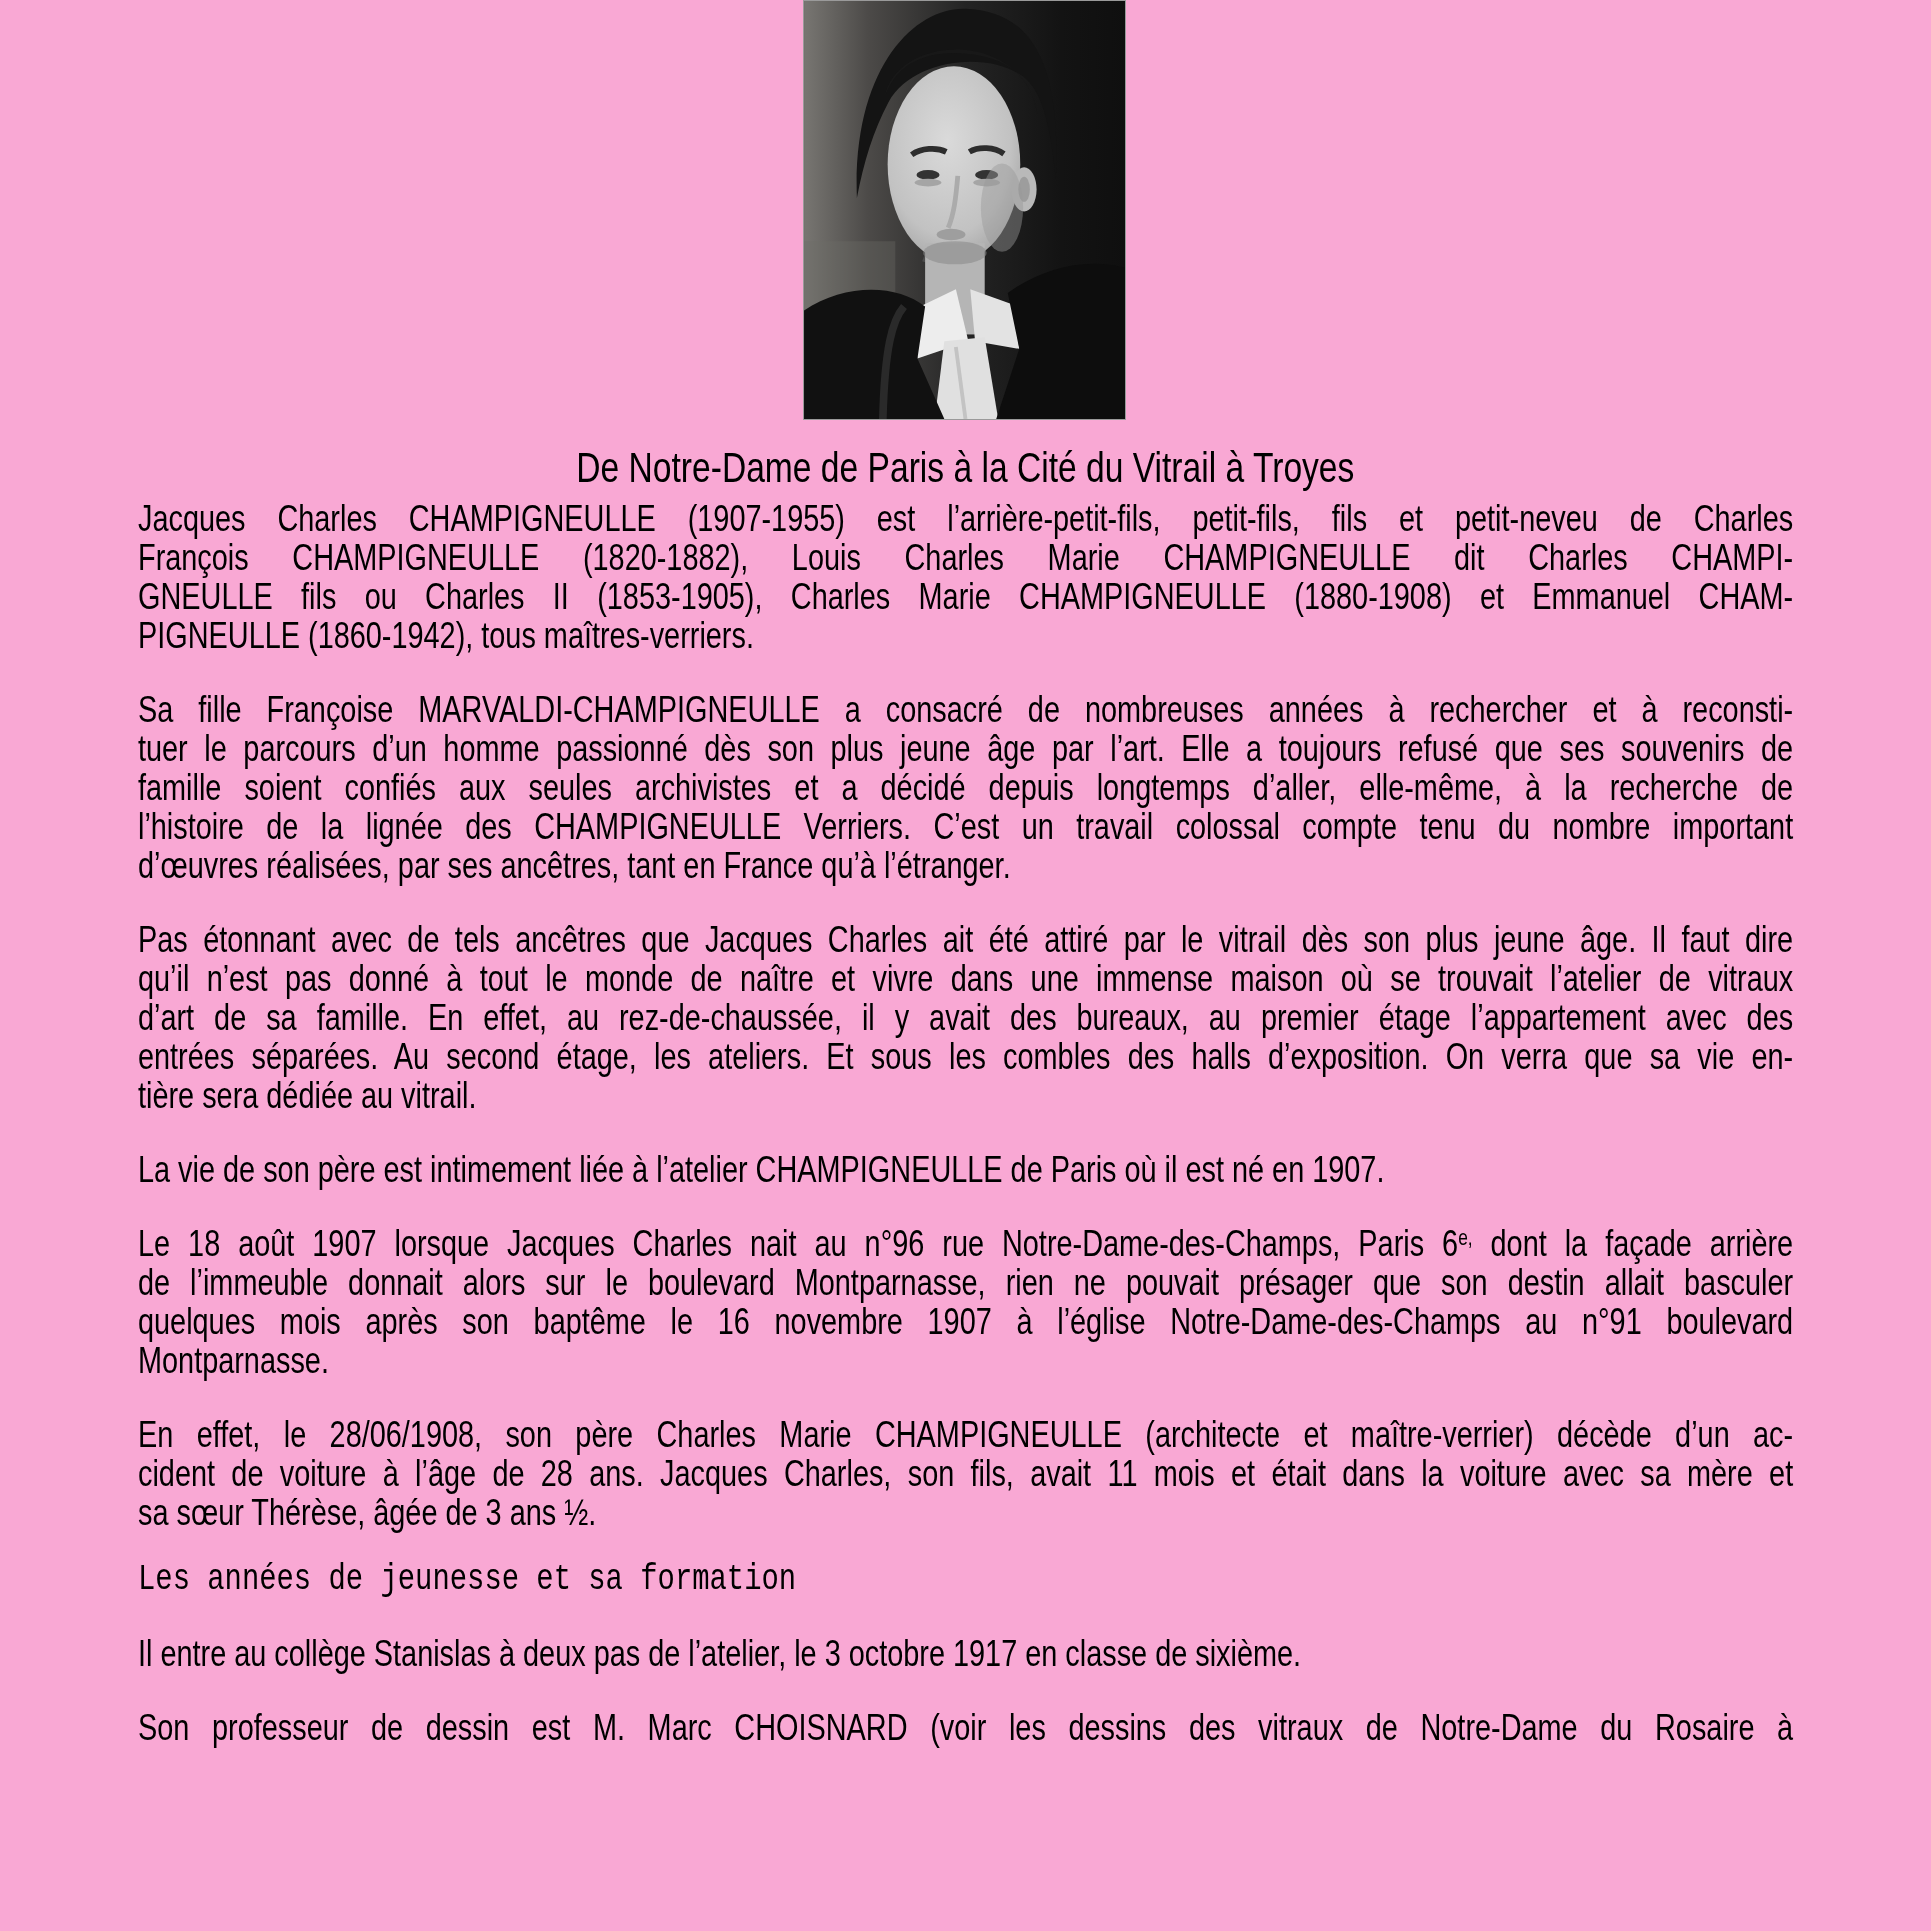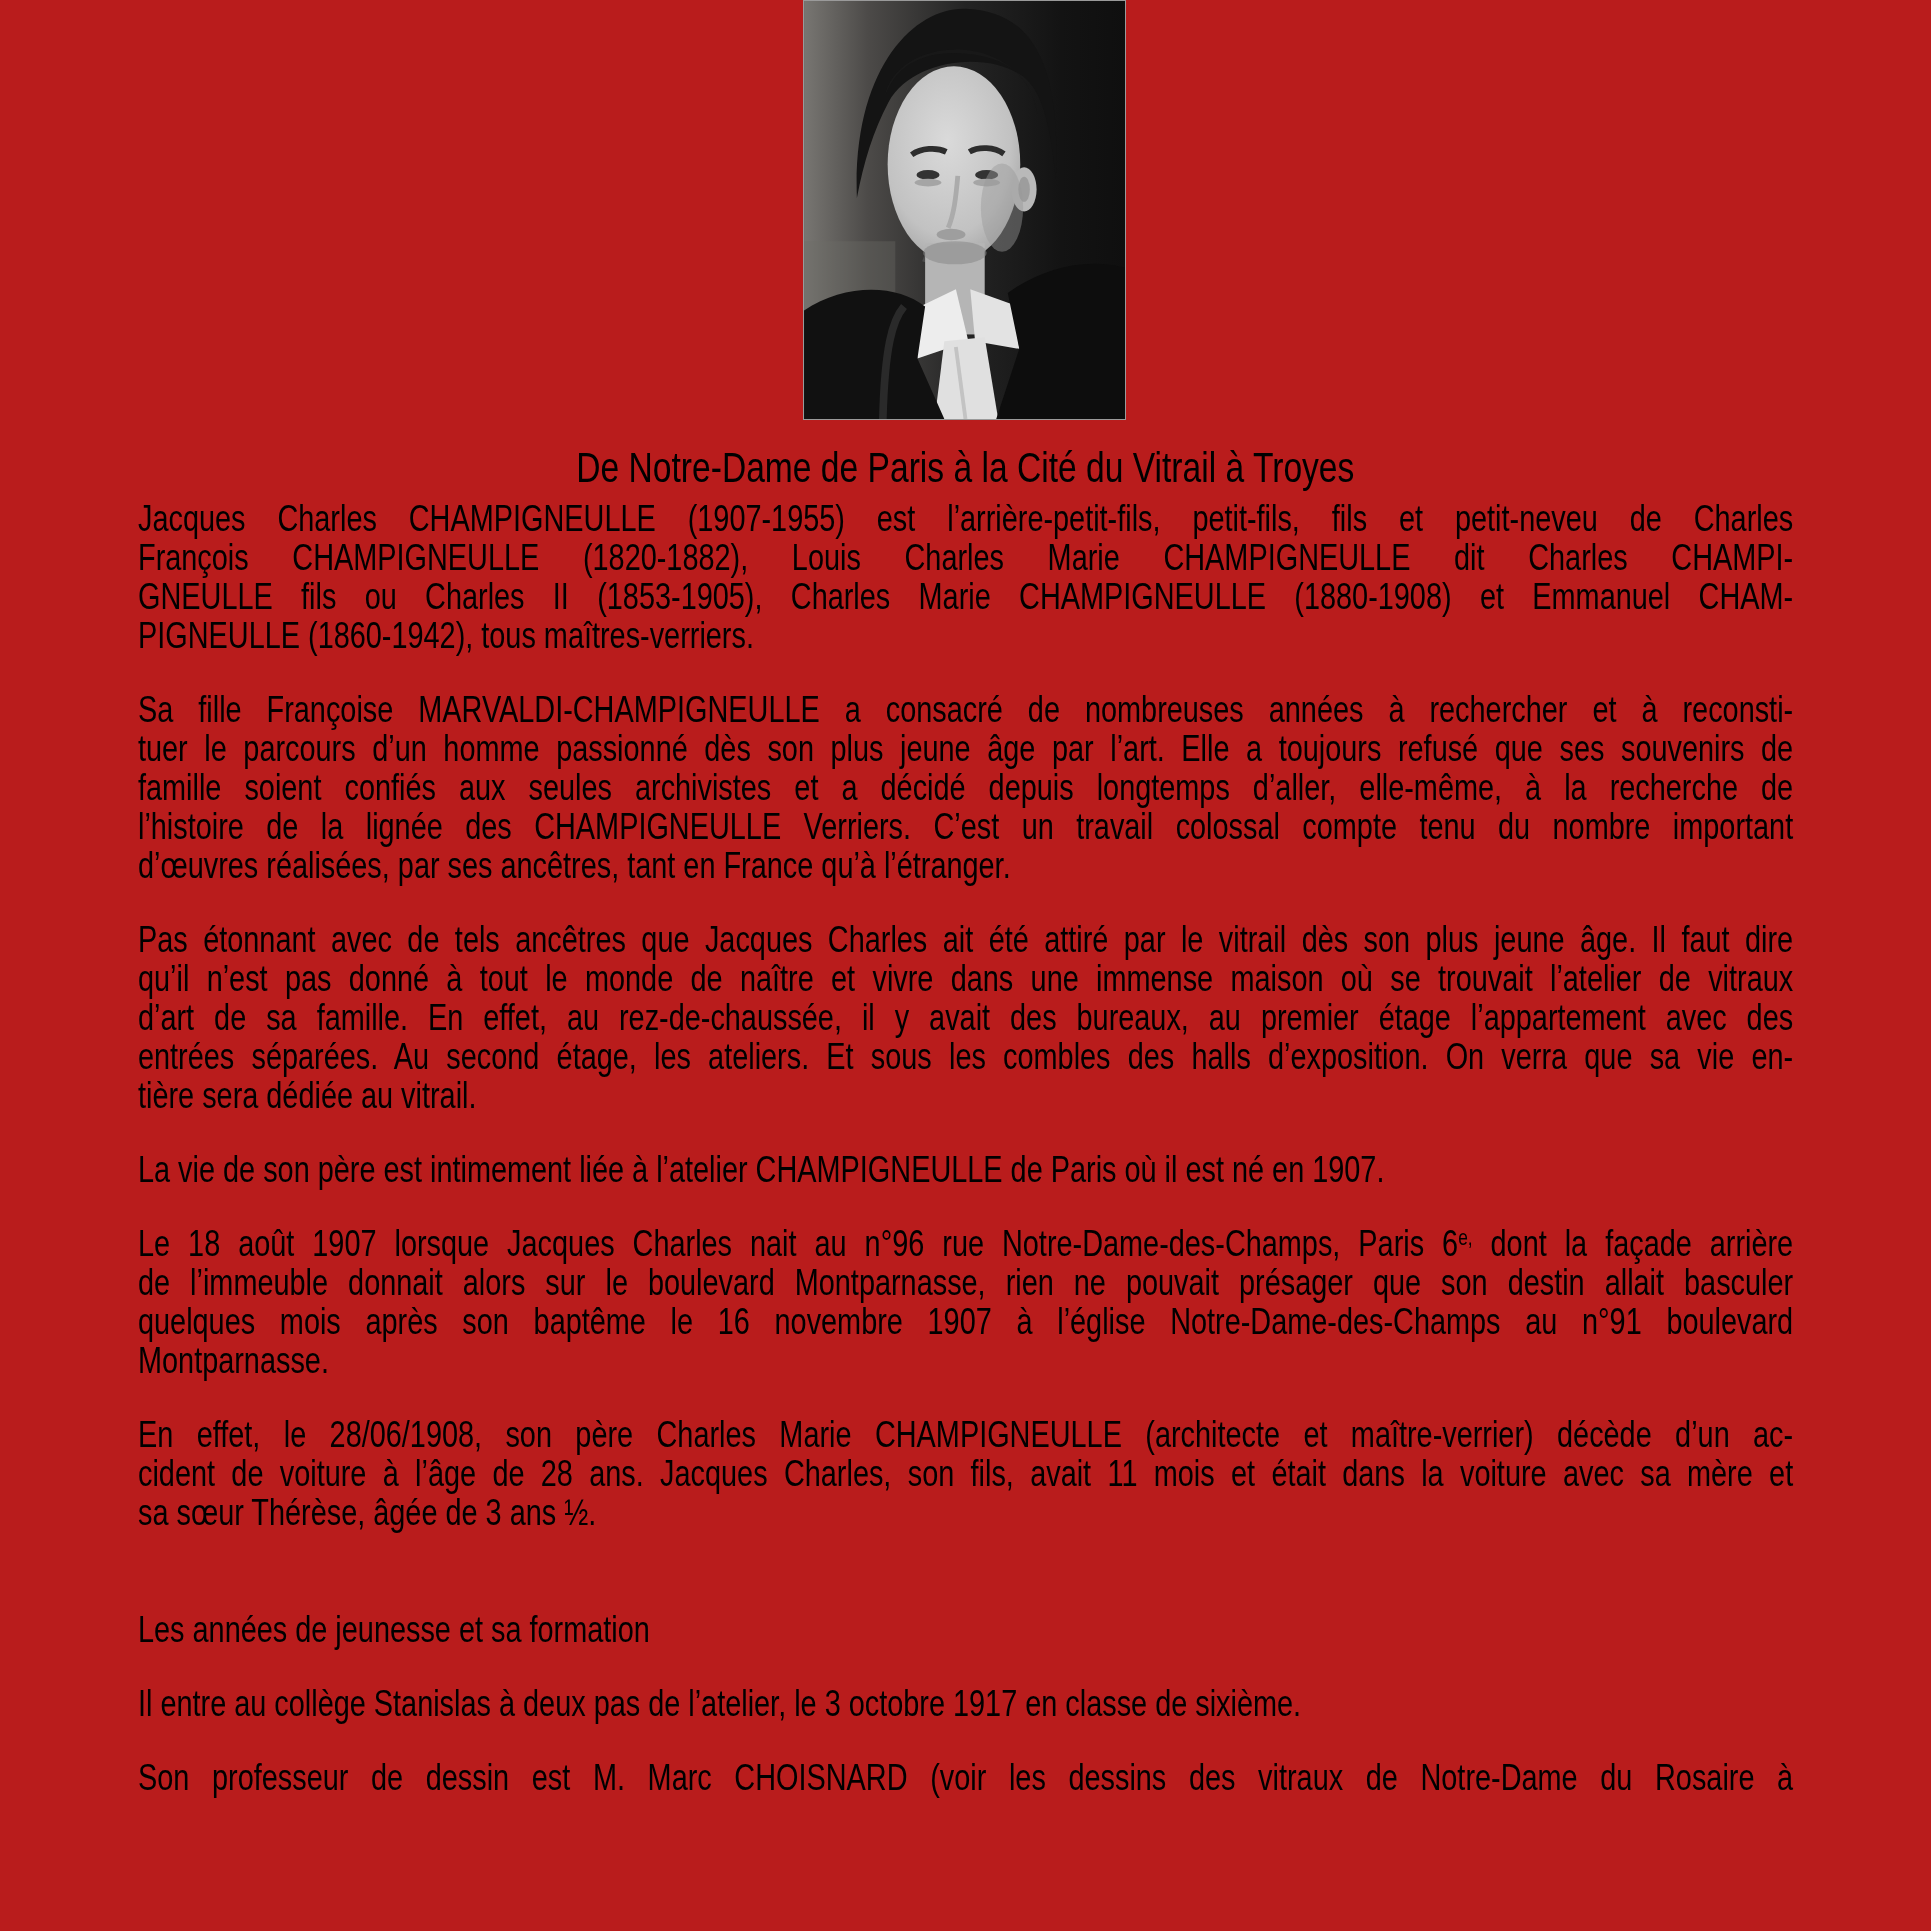--- a/index.html
+++ b/index.html
@@ -1,35 +1,35 @@
 <!DOCTYPE html>
 <html><head>
 <meta charset="utf-8">
 <title>Document</title>
 <style>
   html,body { margin:0; padding:0; background:#ffffff; }
   .page {
-    position:relative; width:1931px; height:1931px; background:#b91c1c;
+    position:relative; width:1931px; height:1931px; background:#f9a8d4;
     overflow:hidden; color:#000;
     font-family:"Liberation Sans", sans-serif;
   }
   .photo {
     position:absolute; left:803px; top:0; width:323px; height:420px;
     border:1px solid #9a9a9a; box-sizing:border-box; overflow:hidden; background:#222;
   }
   .photo svg { display:block; }
   .title-block {
     position:absolute; left:138px; top:445px; width:1655px;
     height:46px; line-height:46px; font-size:42px; text-align:center; white-space:nowrap;
   }
   .title-inner { display:inline-block; transform:scaleX(0.8); transform-origin:center; }
   .body-block { position:absolute; left:138px; top:499px; width:1655px; }
   .body-block > .paragraph { margin-top:35px; }
   .body-block > .paragraph:first-child { margin-top:0; }
-  .body-block > .heading { margin-top:78px; }
+  .body-block > .heading { margin-top:28px;font-family:Liberation Mono, monospace; }
   .line {
     height:39px; line-height:39px; font-size:37px;
     width:2122px; transform:scaleX(0.78); transform-origin:0 50%;
     white-space:nowrap;
   }
   .line.j { text-align:justify; text-align-last:justify; }
   .line sup { font-size:60%; vertical-align:0.5em; line-height:0; }
 </style>
 </head>
 <body>

